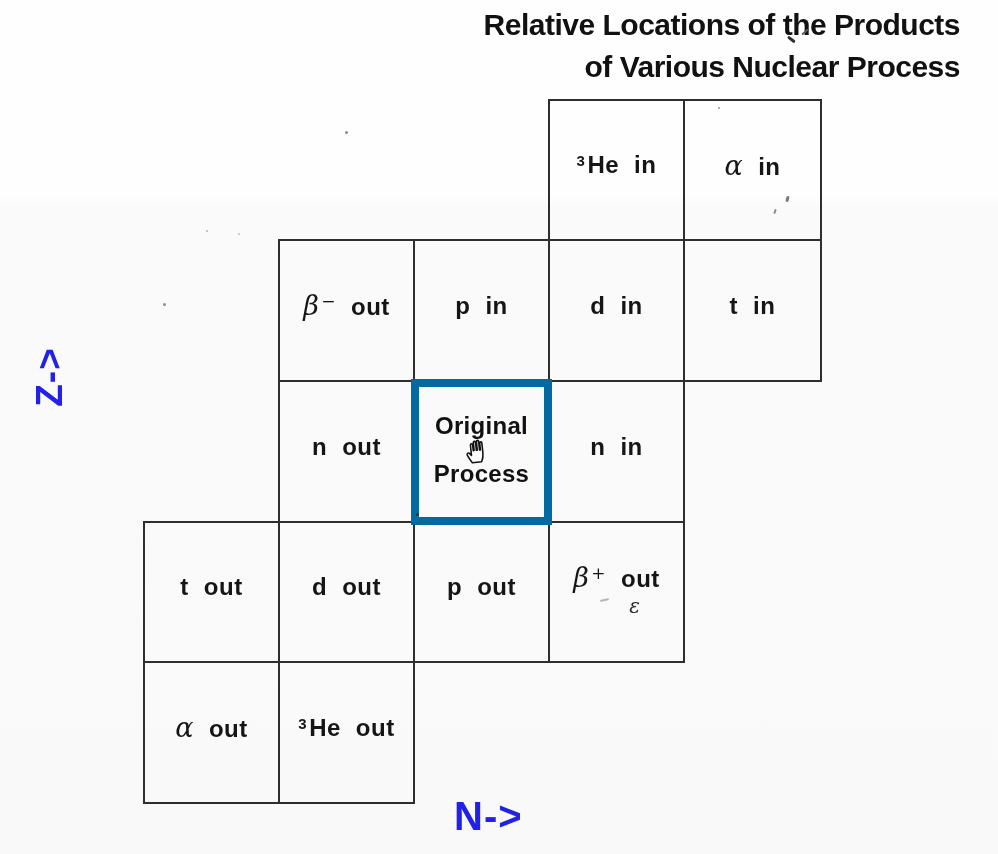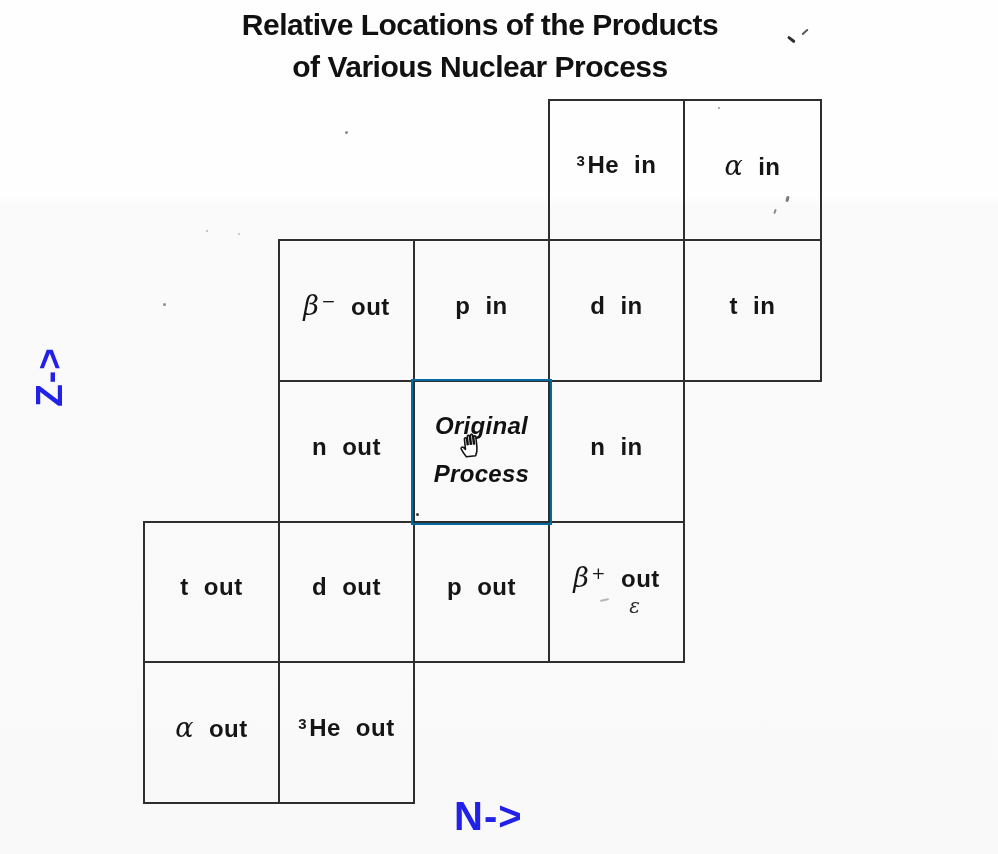--- a/index.html
+++ b/index.html
@@ -3,28 +3,28 @@
 <meta charset="utf-8">
 <style>
   html,body{margin:0;padding:0;}
   body{
     width:998px;height:854px;position:relative;overflow:hidden;
     background:linear-gradient(180deg,#fefefe 0%,#fefefe 23%,#fbfafb 24%,#faf9fa 100%);
     font-family:"Liberation Sans",sans-serif;
   }
   #figure{position:absolute;inset:0;cursor:grab;}
   
-  .title-wrap{position:absolute;left:0;top:4px;width:960px;text-align:center;color:#111;}
+  .title-wrap{position:absolute;left:0;top:4px;width:960px;text-align:right;color:#111;}
   .title-line{font-weight:bold;font-size:30px;line-height:42px;letter-spacing:-0.5px;}
   
   .cell{
     position:absolute;box-sizing:border-box;border:2px solid #2e2e2e;
     display:flex;align-items:center;justify-content:center;background:transparent;
   }
-  .cell.nucleus{border:2px solid #0369a1;z-index:3;font-style:italic;}
+  .cell.nucleus{border:8px solid #0369a1;z-index:3;}
   .label{
     display:flex;align-items:baseline;font-weight:bold;font-size:24px;color:#151515;
     letter-spacing:0.5px;transform:translateY(-5px);
   }
   .word{margin-left:15px;}
   .greek{font-family:"DejaVu Serif",serif;font-style:italic;font-weight:normal;font-size:27px;}
   .gsup{font-family:"DejaVu Serif",serif;font-weight:normal;font-size:17px;position:relative;top:-8px;margin-left:2px;}
   .presup{font-size:15px;position:relative;top:-7px;margin-right:2px;}
   .colwrap{display:flex;flex-direction:column;align-items:center;transform:translateY(-2px);}
   .colwrap .label{transform:none;}

